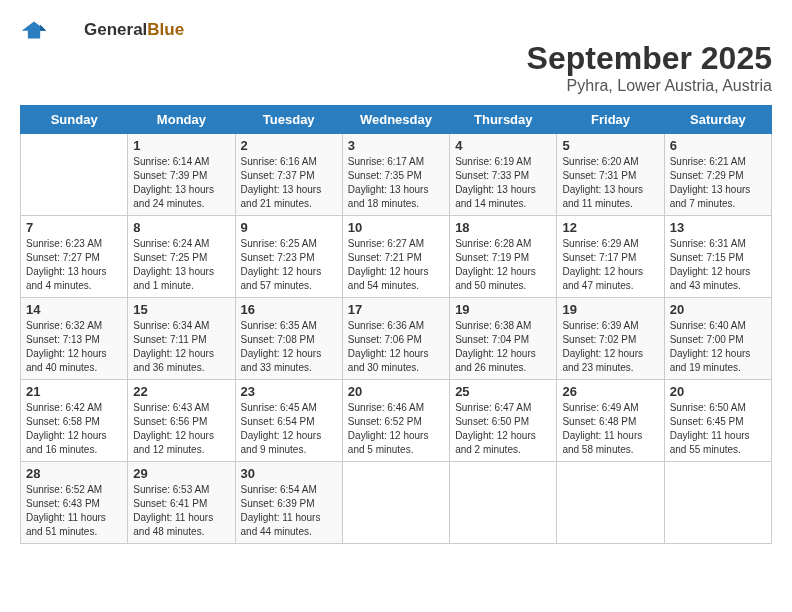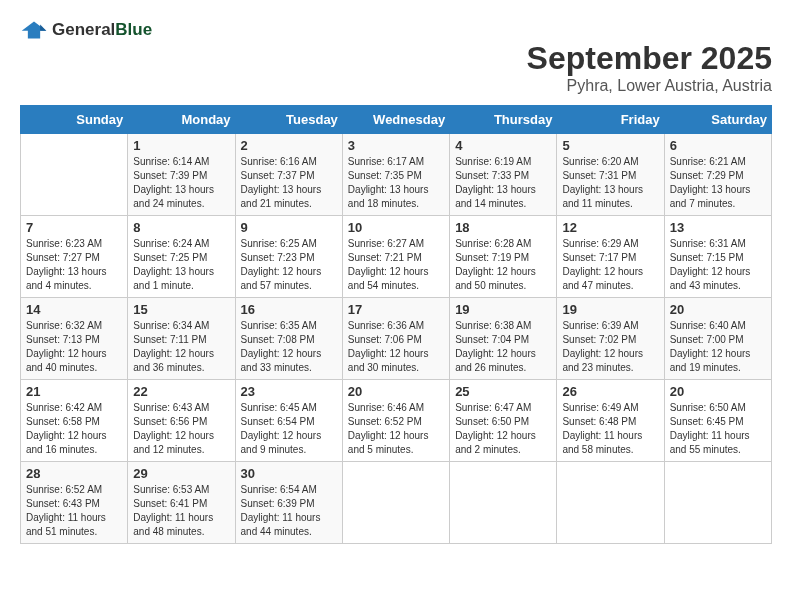--- a/index.html
+++ b/index.html
@@ -42,21 +42,21 @@
       width: 100%;
       border-collapse: collapse;
       border: 1px solid #ccc;
     }
     .calendar th {
       background: #2a7dbf;
       color: #fff;
       font-size: 13px;
       font-weight: bold;
       padding: 6px 4px;
-      text-align: right;
+      text-align: center;
       border: 1px solid #2a7dbf;
     }
     .calendar td {
       vertical-align: top;
       border: 1px solid #ccc;
       padding: 4px 5px;
       width: calc(100% / 7);
       min-height: 80px;
       font-size: 10.5px;
       color: #333;
@@ -84,21 +84,21 @@
 </head>
 <body>
 
 <div class="header">
   <div class="logo">
     <svg class="logo-icon" viewBox="0 0 36 26" xmlns="http://www.w3.org/2000/svg">
       <polygon points="18,2 34,14 26,14 26,24 10,24 10,14 2,14" fill="#2a7dbf"></polygon>
       <polygon points="26,6 34,14 26,14" fill="#1a5f9a"></polygon>
     </svg>
     <div>
-      <span style="font-size:17px;font-weight:bold;color:#333;">General</span><span style="font-size:17px;font-weight:bold;color:#14532d;">Blue</span>
+      <span style="font-size:17px;font-weight:bold;color:#333;margin-left:32px;">General</span><span style="font-size:17px;font-weight:bold;color:#a16207;">Blue</span>
     </div>
   </div>
   <div class="title-block">
     <div class="month-title">September 2025</div>
     <div class="subtitle">Pyhra, Lower Austria, Austria</div>
   </div>
 </div>
 
 <table class="calendar">
   <thead>

